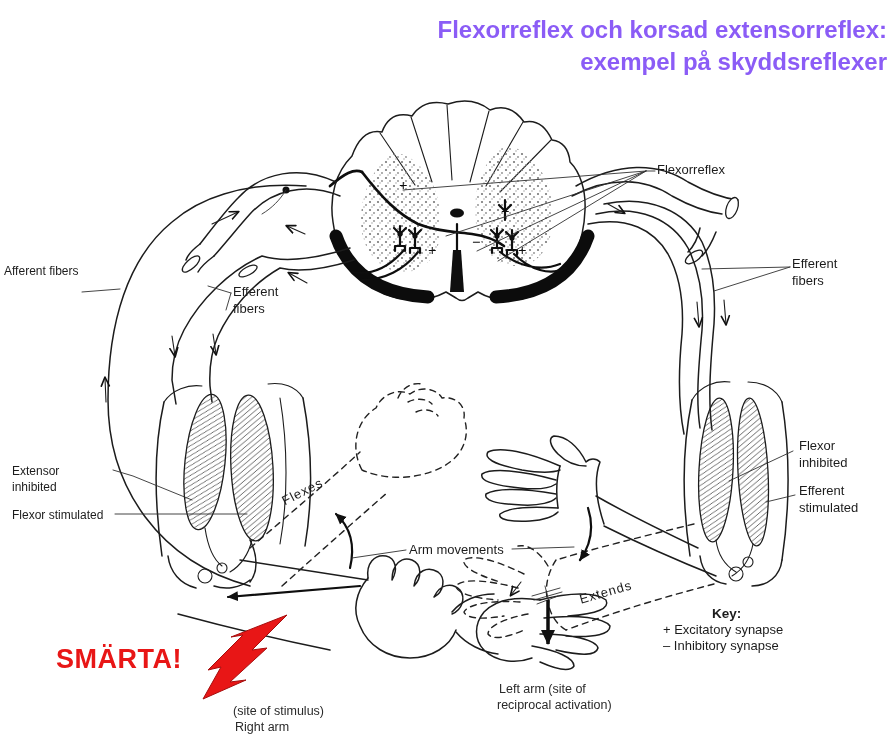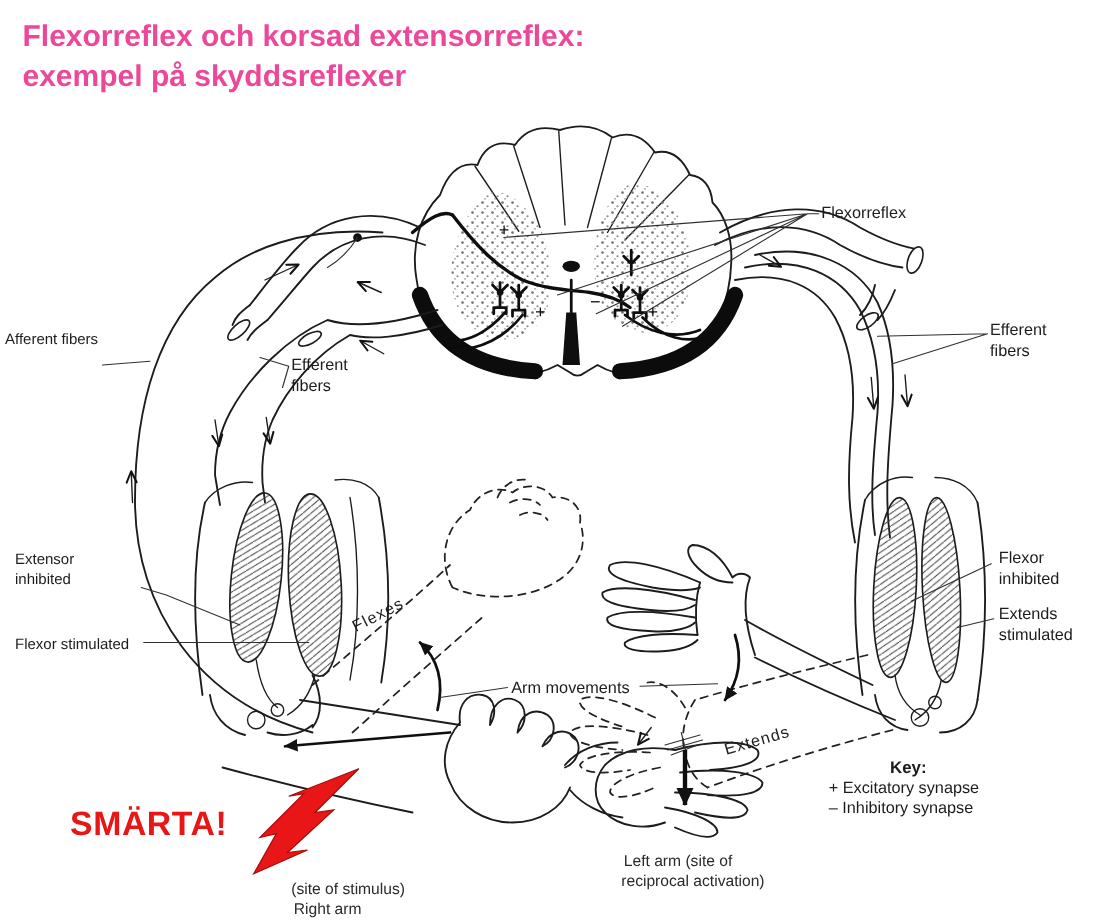--- a/index.html
+++ b/index.html
@@ -1,21 +1,21 @@
 <!DOCTYPE html>
 <html style="--pain: #e81616; --ink: #1c1c1c;"><head>
 <meta charset="utf-8">
 <style>
   :root{ --pain:#e81616; --ink:#1c1c1c; }
   html,body{margin:0;padding:0;background:#fff;}
   #stage{position:relative;width:887px;height:738px;background:#fff;overflow:hidden;
          font-family:"Liberation Sans",sans-serif;}
   #art{position:absolute;left:0;top:0;}
-  .title{position:absolute;left:0;right:0;top:14px;text-align:left;
-         font:600 24px "Liberation Sans",sans-serif;color:#ec4899;line-height:1.32;margin-left:18px;}
+  .title{position:absolute;left:0;right:0;top:14px;text-align:right;
+         font:600 24px "Liberation Sans",sans-serif;color:#8b5cf6;line-height:1.32;}
   .lbl{position:absolute;font:13px "Liberation Sans",sans-serif;color:var(--ink);
        line-height:1.28;white-space:nowrap;}
   .wrap{white-space:normal;}
   .serif{font-family:Liberation Sans, sans-serif;font-size:12px;line-height:1.3;}
   .cap{font-size:12.5px;color:#2a2a2a;}
   .rot{transform-origin:left center;}
   .keyhead{font-weight:bold;font-size:13.5px;padding-left:48px;}
   .sign{position:absolute;font:bold 15px "Liberation Serif",serif;color:#0c0c0c;}
   .pain{position:absolute;font:bold 27px "Liberation Sans",sans-serif;color:var(--pain);
         letter-spacing:.5px;}
@@ -258,24 +258,24 @@
 
   <div class="title">
     <div>Flexorreflex och korsad extensorreflex:</div>
     <div>exempel på skyddsreflexer</div>
   </div>
 
   <div class="lbl" style="left:657px;top:162px">Flexorreflex</div>
   <div class="lbl wrap" style="left:792px;top:256px;width:58px">Efferent fibers</div>
   <div class="lbl serif wrap" style="left:4px;top:264px;width:88px">Afferent fibers</div>
   <div class="lbl wrap" style="left:233px;top:284px;width:58px">Efferent fibers</div>
-  <div class="lbl serif wrap" style="left:12px;top:440px;width:95px">Extensor inhibited</div>
+  <div class="lbl serif wrap" style="left:12px;top:464px;width:95px">Extensor inhibited</div>
   <div class="lbl serif wrap" style="left:12px;top:508px;width:105px">Flexor stimulated</div>
   <div class="lbl wrap" style="left:799px;top:438px;width:62px">Flexor inhibited</div>
-  <div class="lbl wrap" style="left:799px;top:483px;width:80px">Extends stimulated</div>
+  <div class="lbl wrap" style="left:799px;top:483px;width:80px">Efferent stimulated</div>
   <div class="lbl rot" style="left:283px;top:494px;transform:rotate(-27deg);letter-spacing:1px">Flexes</div>
   <div class="lbl" style="left:409px;top:542px">Arm movements</div>
   <div class="lbl rot" style="left:580px;top:592px;transform:rotate(-16deg);letter-spacing:1px">Extends</div>
 
   <div class="lbl keyhead" style="left:664px;top:605px">Key:</div>
   <div class="lbl" style="left:663px;top:622px">+ Excitatory synapse</div>
   <div class="lbl" style="left:663px;top:638px">– Inhibitory synapse</div>
 
   <div class="pain" style="left:56px;top:644px">SMÄRTA!</div>
 

